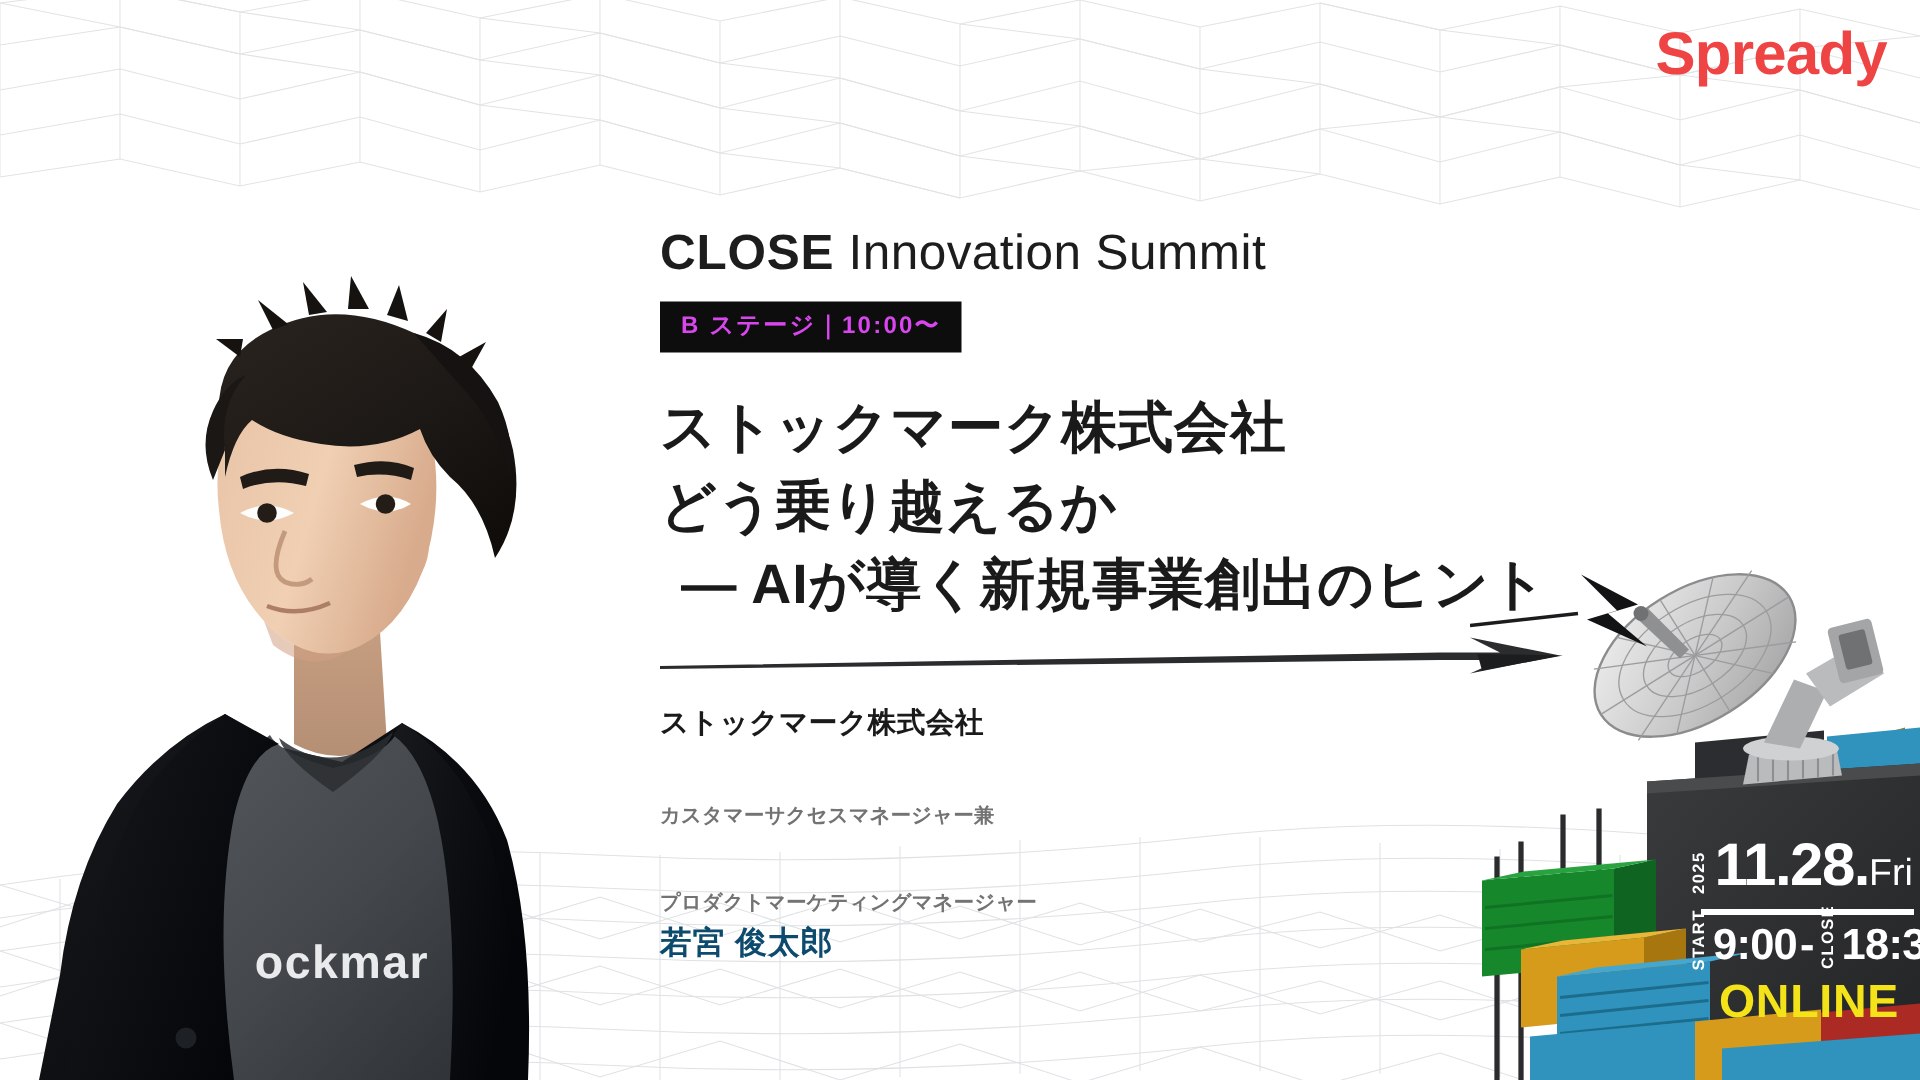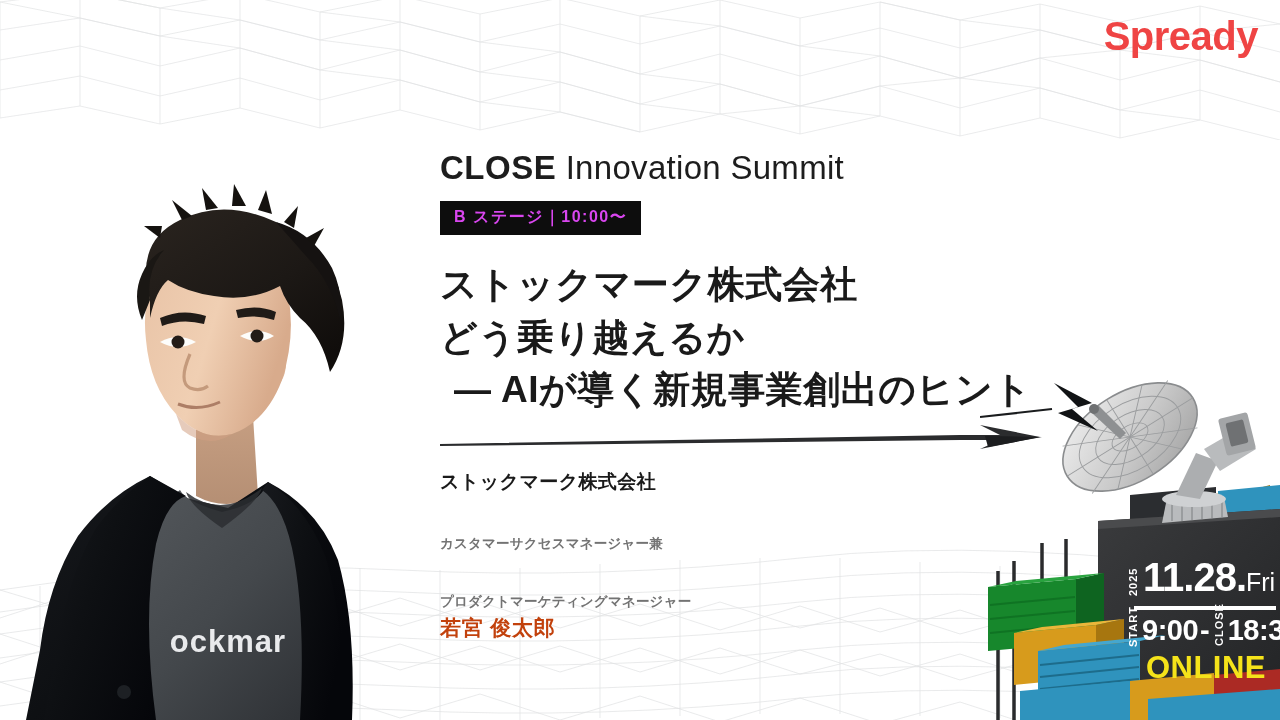--- a/index.html
+++ b/index.html
@@ -45,21 +45,21 @@
     font-size:37px; font-weight:700; color:#1a1a1a;
     line-height:1.42; letter-spacing:.5px;
   }
   .headline .l3 { padding-left:14px; }
 
   .divider { position:relative; width:630px; height:34px; margin-top:6px; }
 
   .speaker { margin-top:8px; }
   .org { font-size:19px; font-weight:700; color:#1a1a1a; letter-spacing:.4px;margin-top:12px; }
   .role { font-size:13.5px; font-weight:700; color:#737373; line-height:1.35; letter-spacing:.2px;margin-top:40px; }
-  .person { font-size:21px; font-weight:700; color:#c2410c; letter-spacing:.8px; margin-top:3px; }
+  .person { font-size:21px; font-weight:700; color:#0c4a6e; letter-spacing:.8px; margin-top:3px; }
 
   
   .brand {
     position:absolute; right:22px; top:14px;
     font-size:40px; font-weight:700; color:#ef4444; letter-spacing:-.5px;
   }
 
   
   .illus { position:absolute; right:0; bottom:0; width:300px; height:345px; }
 

